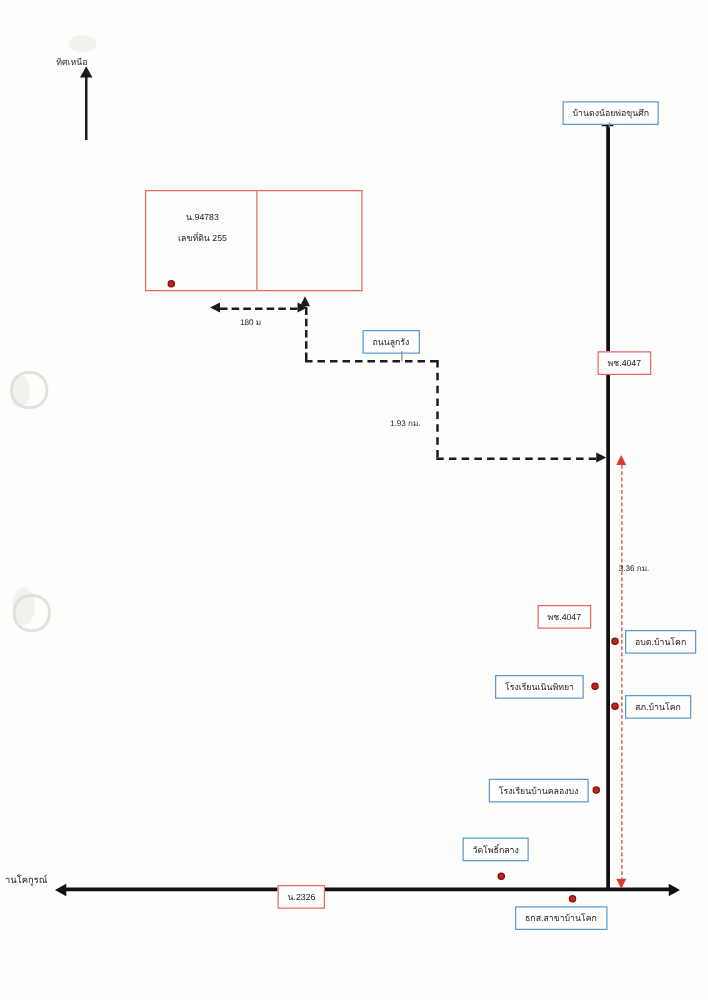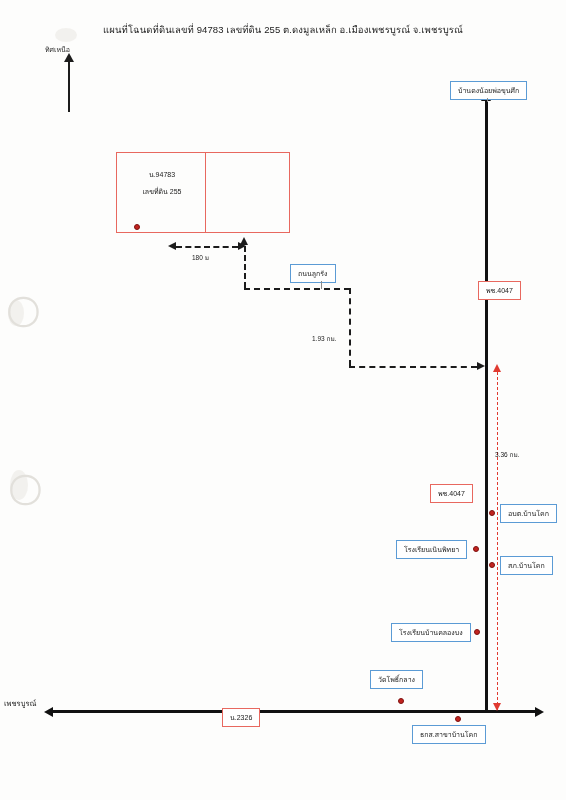--- a/index.html
+++ b/index.html
@@ -256,21 +256,20 @@
 <body>
 
 <div id="page">
 
   <div class="blotch" style="left:8px;  top:300px; width:16px; height:26px;"></div>
   <div class="blotch" style="left:10px; top:470px; width:18px; height:30px;"></div>
   <div class="blotch" style="left:55px; top:28px;  width:22px; height:14px;"></div>
   <div class="ghost" style="left:6px; top:290px;">〇</div>
   <div class="ghost" style="left:8px; top:468px;">〇</div>
 
-  <div class="map-title">แผนที่โฉนดที่ดินเลขที่ 94783 เลขที่ดิน 255 ต.ดงมูลเหล็ก อ.เมืองเพชรบูรณ์ จ.เพชรบูรณ์</div>
 
   <div class="north-label">ทิศเหนือ</div>
   <div class="north-head"></div>
   <div class="north-shaft"></div>
 
   <div class="parcel"></div>
   <div class="parcel-right"></div>
   <div class="parcel-text">น.94783</div>
   <div class="parcel-text" style="top:185px;">เลขที่ดิน 255</div>
   <div class="dot" style="left:134px; top:224px;"></div>
@@ -322,15 +321,15 @@
   <div class="dot" style="left:474px; top:629px;"></div>
 
   <div class="lbl blue" style="left:370px; top:670px;">วัดโพธิ์กลาง</div>
   <div class="dot" style="left:398px; top:698px;"></div>
 
   <div class="dot" style="left:455px; top:716px;"></div>
   <div class="lbl blue" style="left:412px; top:725px;">ธกส.สาขาบ้านโคก</div>
 
   <div class="lbl red" style="left:222px; top:708px;">น.2326</div>
 
-  <div class="plain-text" style="left:4px; top:697px;">เพชรบูรณ์</div>
+  <div class="plain-text" style="left:4px; top:697px;">านโคกูรณ์</div>
 
 </div>
 
 </body></html>

